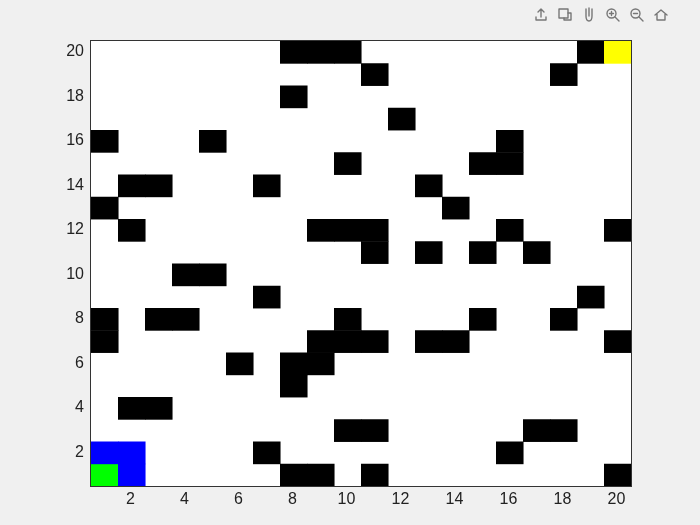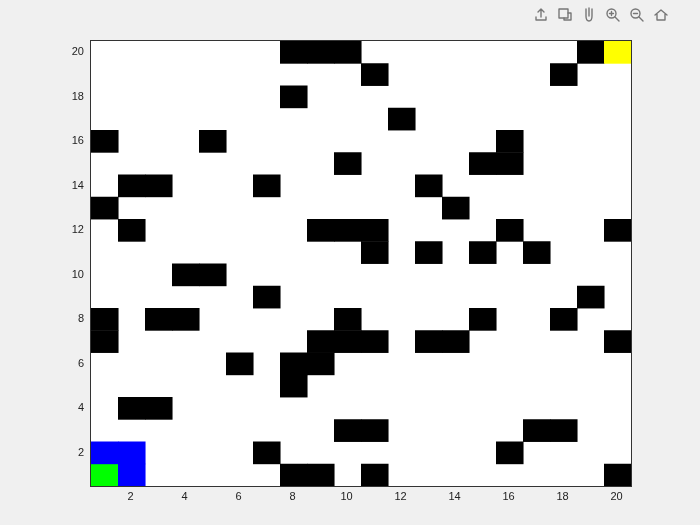--- a/index.html
+++ b/index.html
@@ -3,21 +3,21 @@
 <meta charset="utf-8">
 <style>
 html,body{margin:0;padding:0}
 body{width:700px;height:525px;background:#f0f0f0;font-family:Arial,Helvetica,sans-serif;position:relative}
 #toolbar{position:absolute;top:6px;right:30px;display:flex;gap:6px}
 #toolbar .tb{width:18px;height:18px;display:flex;align-items:center;justify-content:center;color:#777}
 #toolbar svg{width:16px;height:16px;stroke:#777;stroke-width:1.4;fill:none;stroke-linecap:round;stroke-linejoin:round}
 #axes{position:absolute;left:90px;top:40px;width:540px;height:445px;background:#fff;border:1px solid #333}
 #grid{width:100%;height:100%;display:block}
 #grid rect{stroke:none}
-.xt,.yt{position:absolute;font-size:11px;color:#222}
+.xt,.yt{position:absolute;font-size:16px;color:#222}
 .xt{transform:translateX(-50%)}
 .yt{transform:translateY(-50%);text-align:right;width:30px}
 </style>
 </head>
 <body>
 
 <div id="toolbar">
   <span class="tb">
       <svg viewBox="0 0 16 16">
         <path d="M3 10v3h10v-3M8 2v8M5 5l3-3 3 3"></path>

